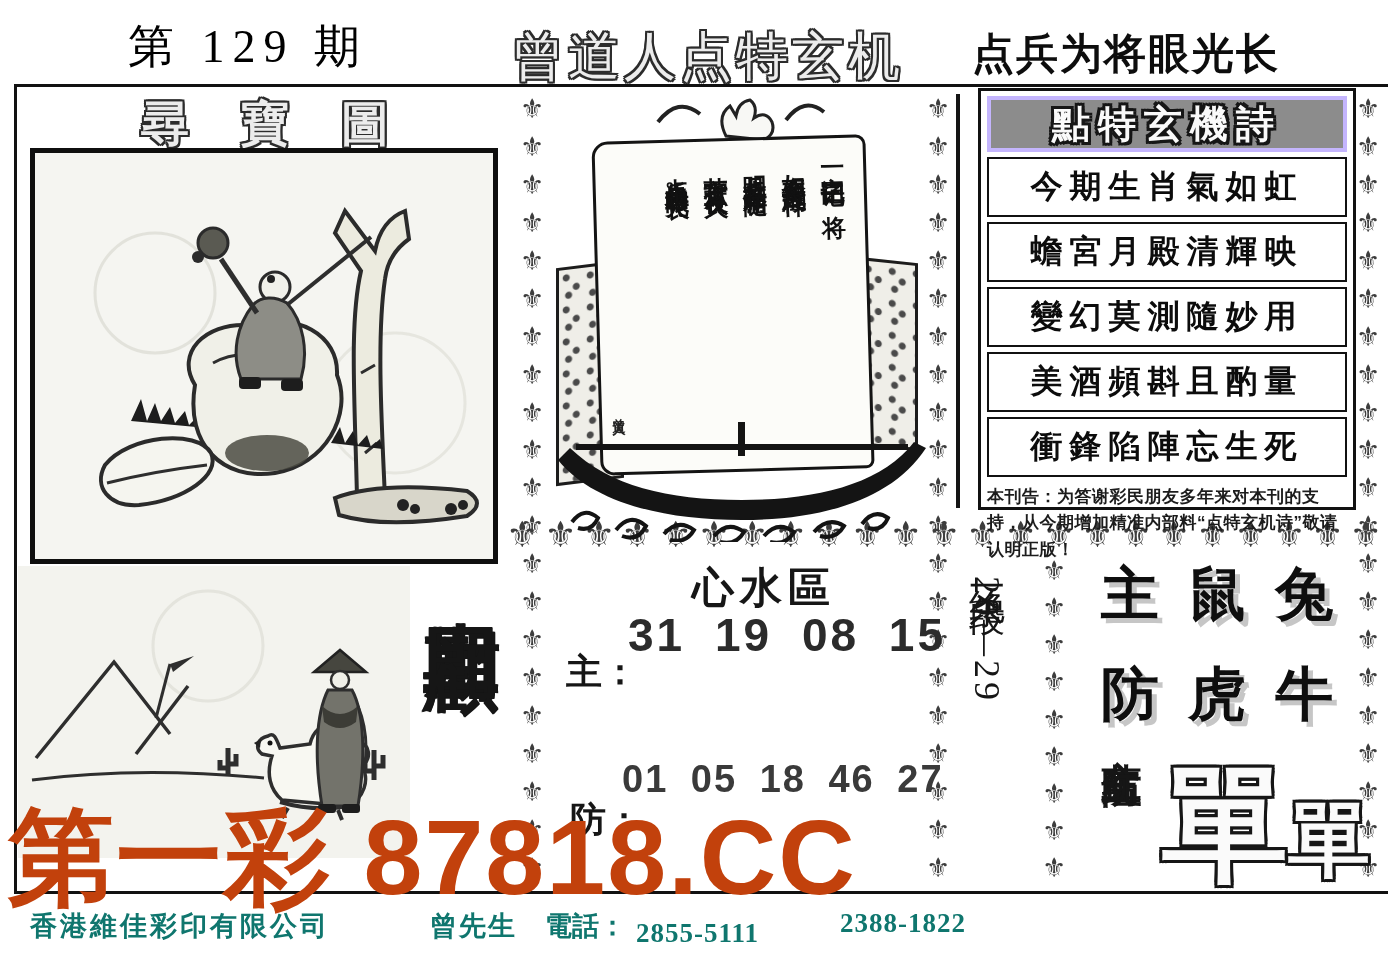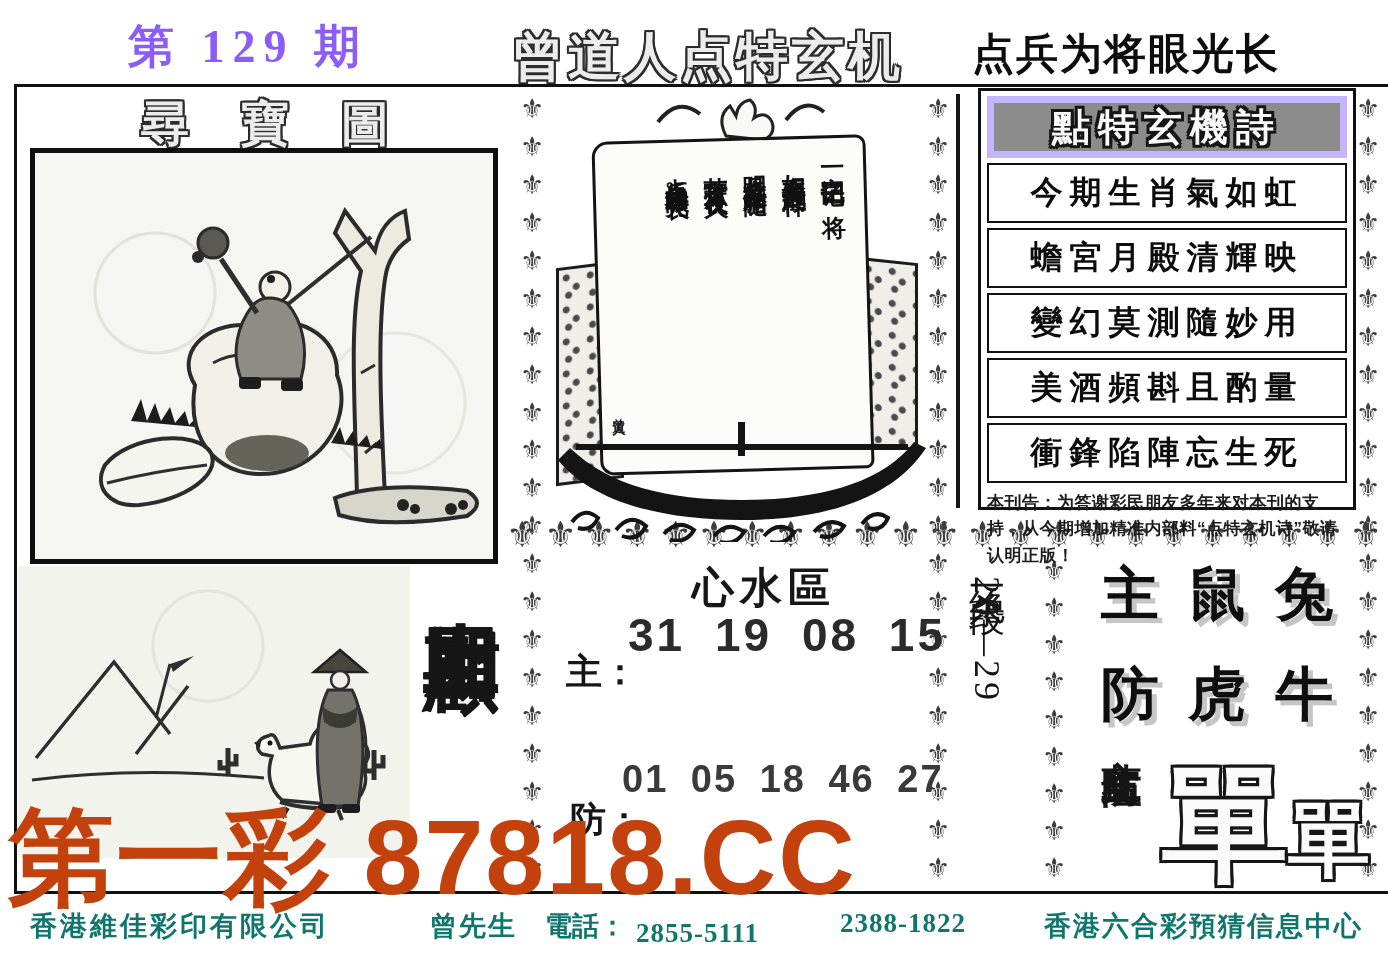--- a/index.html
+++ b/index.html
@@ -10,22 +10,22 @@
 
   
   .outl{color:#ececec;
     text-shadow:-2px -2px 0 #2c2c2c,2px -2px 0 #2c2c2c,-2px 2px 0 #2c2c2c,2px 2px 0 #2c2c2c,
       -2px 0 0 #2c2c2c,2px 0 0 #2c2c2c,0 -2px 0 #2c2c2c,0 2px 0 #2c2c2c;}
   .outl-heavy{color:#fafafa;
     text-shadow:-3px -3px 0 #161616,3px -3px 0 #161616,-3px 3px 0 #161616,3px 3px 0 #161616,
       -3px 0 0 #161616,3px 0 0 #161616,0 -3px 0 #161616,0 3px 0 #161616;}
 
   
-  .issue{left:128px;top:16px;font-size:46px;letter-spacing:8px;color:#8b5cf6;font-weight:700;}
-  .main-title{left:512px;top:22px;font-size:52px;font-weight:700;letter-spacing:4px;}
+  .issue{left:128px;top:16px;font-size:46px;letter-spacing:8px;color:#000000;font-weight:400;}
+  .main-title{left:512px;top:22px;font-size:52px;font-weight:400;letter-spacing:4px;}
   .slogan{left:972px;top:26px;font-size:42px;font-weight:900;color:#0d0d0d;letter-spacing:2px;}
 
   
   .main-frame{left:14px;top:84px;width:1371px;height:804px;
     border-left:3px solid #111;border-top:3px solid #111;border-bottom:3px solid #111;}
 
   
   .treasure-title{left:30px;top:92px;width:470px;text-align:center;font-size:48px;font-weight:800;letter-spacing:52px;padding-left:52px;box-sizing:border-box;}
   .pic1{left:30px;top:148px;width:458px;height:406px;border:5px solid #0f0f0f;background:#f5f5f1;}
   .pic2{left:18px;top:566px;width:392px;height:292px;background:#f3f3ee;}
@@ -66,21 +66,21 @@
   .xs-title{left:664px;top:560px;width:200px;text-align:center;font-size:42px;font-weight:900;color:#161616;letter-spacing:6px;}
   .xs-main-label{left:566px;top:648px;font-size:36px;font-weight:900;color:#161616;}
   .xs-main-1{left:628px;top:608px;font-size:46px;font-weight:600;color:#2b2b2b;letter-spacing:3px;word-spacing:14px;}
   .xs-main-2{left:624px;top:672px;font-size:46px;font-weight:600;color:#2b2b2b;letter-spacing:3px;word-spacing:14px;}
   .xs-def-label{left:570px;top:796px;font-size:36px;font-weight:900;color:#161616;}
   .xs-def-1{left:622px;top:758px;font-size:38px;font-weight:600;color:#3a3a3a;letter-spacing:2px;word-spacing:10px;}
   .xs-def-2{left:618px;top:826px;font-size:38px;font-weight:600;color:#3a3a3a;letter-spacing:2px;word-spacing:10px;}
 
   
   .poem-panel{left:978px;top:88px;width:378px;height:422px;border:3px solid #111;background:#fff;box-sizing:border-box;padding:5px 6px;}
-  .poem-header{height:48px;background:#8c8c8c;border:7px solid #c4b5fd;display:flex;align-items:center;justify-content:center;
+  .poem-header{height:48px;background:#8c8c8c;border:4px solid #c4b5fd;display:flex;align-items:center;justify-content:center;
     font-size:38px;font-weight:800;letter-spacing:8px;}
   .poem-row{height:56px;border:2.5px solid #111;margin-top:5px;display:flex;align-items:center;justify-content:center;
     font-size:32px;font-weight:800;color:#0c0c0c;letter-spacing:7px;}
   .poem-notice{margin-top:7px;font-size:17px;font-weight:700;color:#1c1c1c;line-height:1.55;letter-spacing:0.5px;}
 
   
   .juesha{left:962px;top:560px;height:320px;writing-mode:vertical-rl;font-size:36px;color:#161616;letter-spacing:4px;}
   .animal-grid{left:1086px;top:556px;width:262px;display:grid;grid-template-columns:1fr 1fr 1fr;row-gap:22px;
     font-size:58px;font-weight:800;color:#0e0e0e;text-align:center;
     text-shadow:5px 5px 0 #c6c6c6;}
@@ -341,18 +341,17 @@
   <div class="abs zhulan serif">主蓝防红</div>
   <div class="abs dan-big outl-heavy">單</div>
   <div class="abs dan-small outl-heavy">單</div>
 
   <div class="abs footer serif">
     <span class="abs f-company">香港維佳彩印有限公司</span>
     <span class="abs f-name">曾先生</span>
     <span class="abs f-phone-label">電話：</span>
     <span class="abs f-phone1">2855-5111</span>
     <span class="abs f-phone2">2388-1822</span>
-    <span class="abs f-center">香港六合彩預猜信息中心</span>
   </div>
 
   <div class="abs watermark">第一彩 87818.CC</div>
 
 </div>
 
 </body></html>

